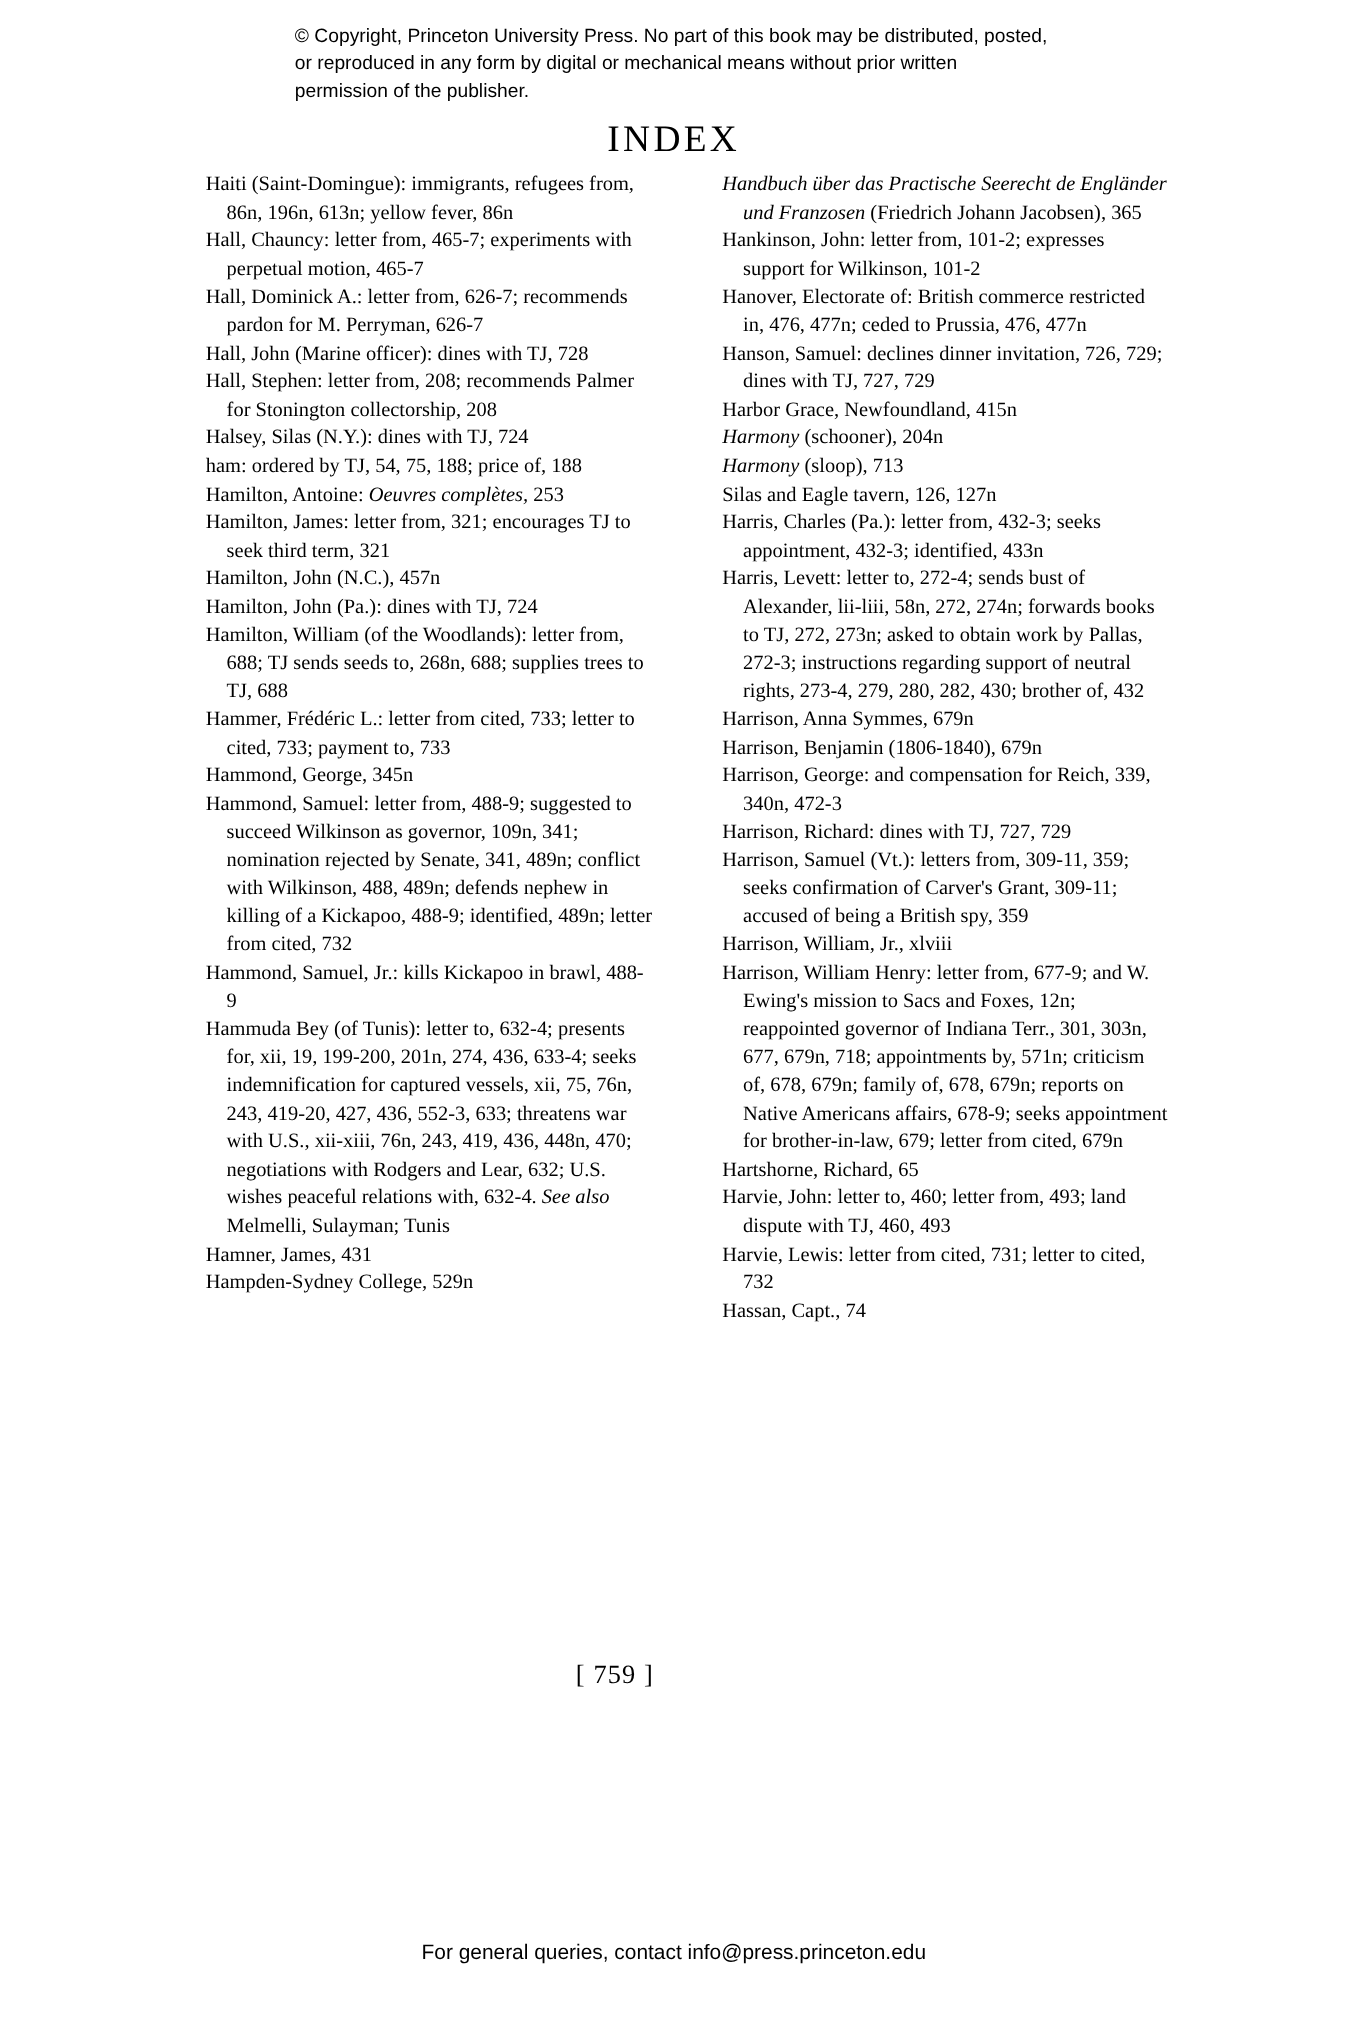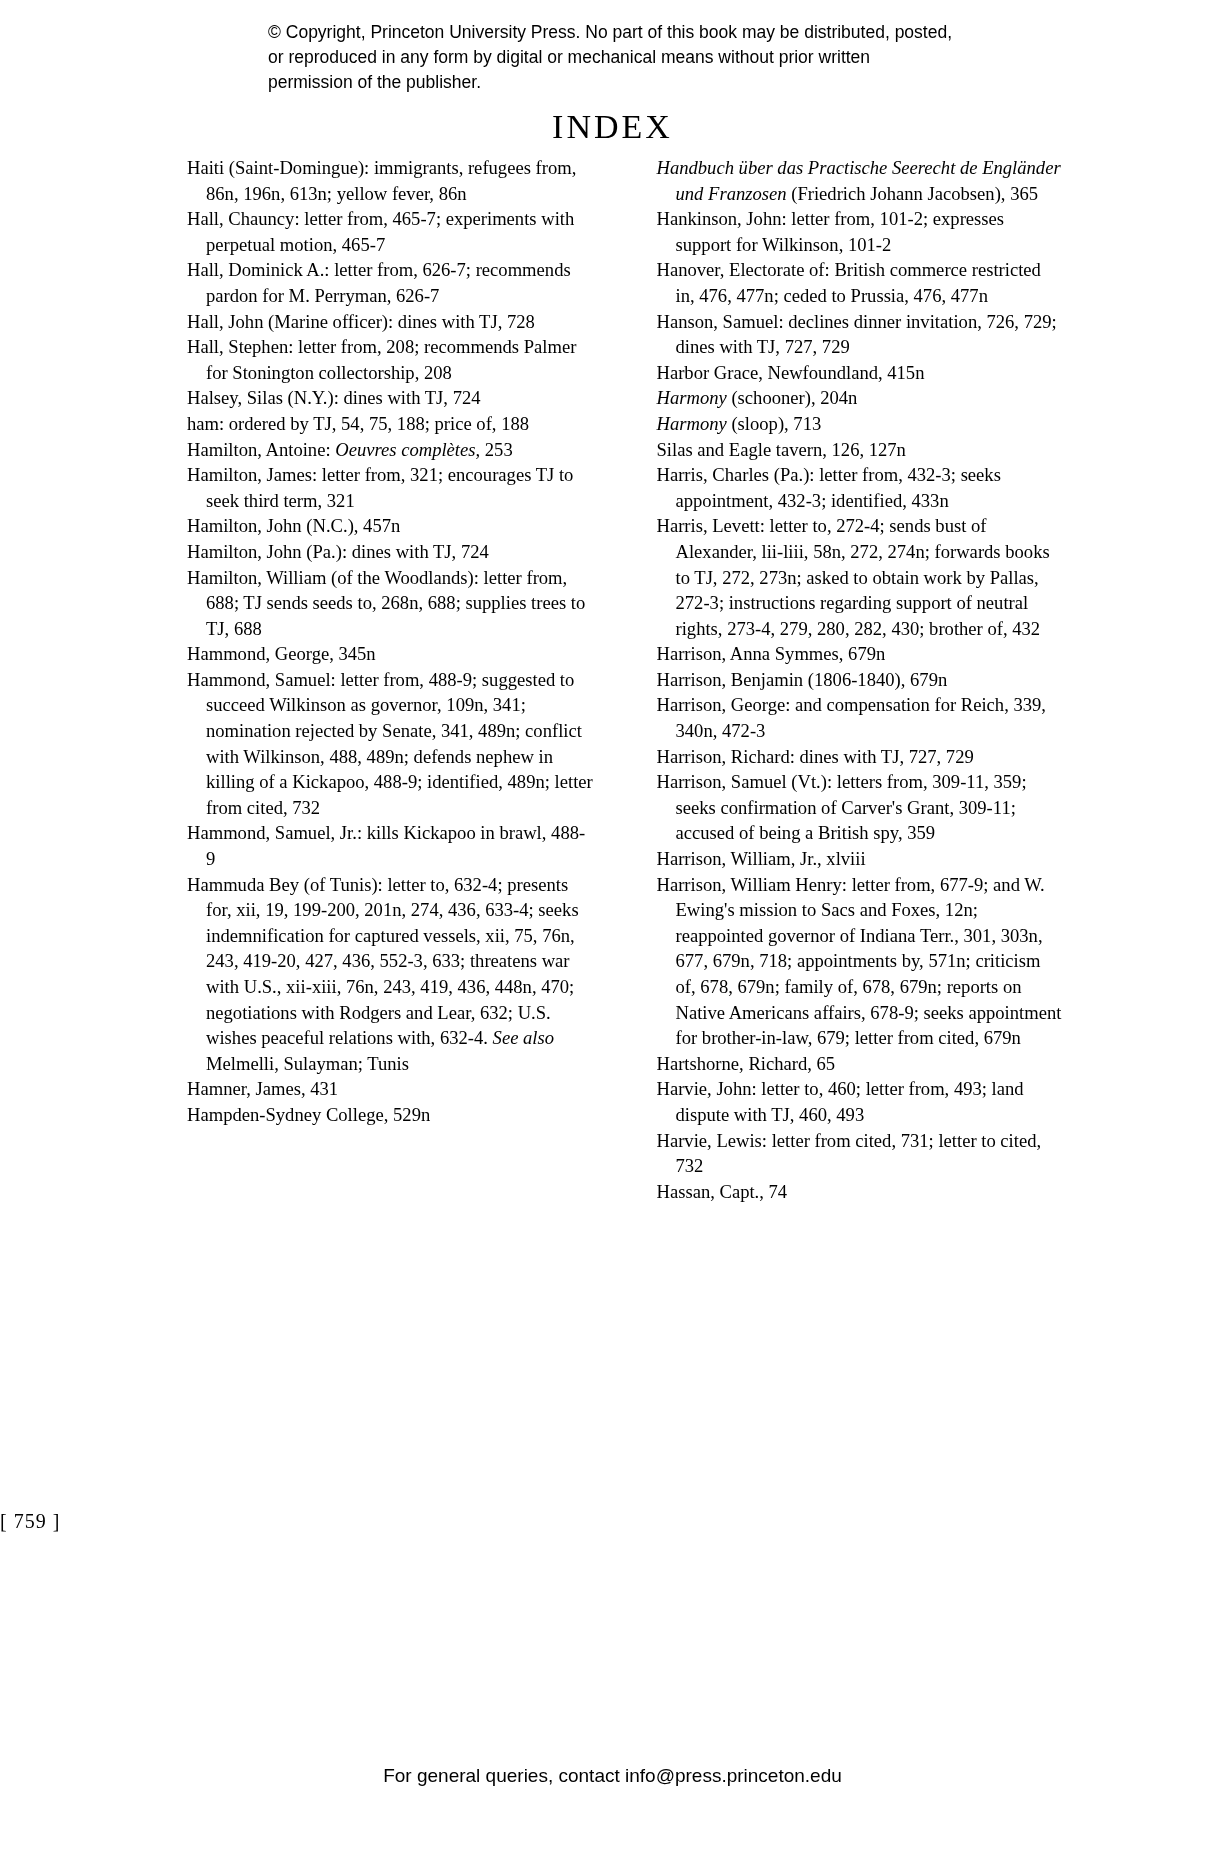--- a/index.html
+++ b/index.html
@@ -58,22 +58,22 @@
   .entry {
     text-indent: -19px;
     padding-left: 19px;
     margin: 0;
   }
   .folio {
     position: absolute;
     left: 0;
     top: 1510px;
     width: 1118px;
-    text-align: left;
-    font-size: 20px;
+    text-align: center;
+    font-size: 24px;
     letter-spacing: 1px;
   }
   .footer {
     position: absolute;
     left: 0;
     top: 1765px;
     width: 1225px;
     text-align: center;
     font-family: "Liberation Sans", sans-serif;
     font-size: 19px;
@@ -95,20 +95,21 @@
         <p class="entry">Hall, Dominick A.: letter from, 626-7; recommends pardon for M. Perryman, 626-7</p>
         <p class="entry">Hall, John (Marine officer): dines with TJ, 728</p>
         <p class="entry">Hall, Stephen: letter from, 208; recommends Palmer for Stonington collectorship, 208</p>
         <p class="entry">Halsey, Silas (N.Y.): dines with TJ, 724</p>
         <p class="entry">ham: ordered by TJ, 54, 75, 188; price of, 188</p>
         <p class="entry">Hamilton, Antoine: <i>Oeuvres complètes,</i> 253</p>
         <p class="entry">Hamilton, James: letter from, 321; encourages TJ to seek third term, 321</p>
         <p class="entry">Hamilton, John (N.C.), 457n</p>
         <p class="entry">Hamilton, John (Pa.): dines with TJ, 724</p>
         <p class="entry">Hamilton, William (of the Woodlands): letter from, 688; TJ sends seeds to, 268n, 688; supplies trees to TJ, 688</p>
+        <p class="entry">Hammer, Frédéric L.: letter from cited, 733; letter to cited, 733; payment to, 733</p>
         <p class="entry">Hammond, George, 345n</p>
         <p class="entry">Hammond, Samuel: letter from, 488-9; suggested to succeed Wilkinson as governor, 109n, 341; nomination rejected by Senate, 341, 489n; conflict with Wilkinson, 488, 489n; defends nephew in killing of a Kickapoo, 488-9; identified, 489n; letter from cited, 732</p>
         <p class="entry">Hammond, Samuel, Jr.: kills Kickapoo in brawl, 488-9</p>
         <p class="entry">Hammuda Bey (of Tunis): letter to, 632-4; presents for, xii, 19, 199-200, 201n, 274, 436, 633-4; seeks indemnification for captured vessels, xii, 75, 76n, 243, 419-20, 427, 436, 552-3, 633; threatens war with U.S., xii-xiii, 76n, 243, 419, 436, 448n, 470; negotiations with Rodgers and Lear, 632; U.S. wishes peaceful relations with, 632-4. <i>See also</i> Melmelli, Sulayman; Tunis</p>
         <p class="entry">Hamner, James, 431</p>
         <p class="entry">Hampden-Sydney College, 529n</p>
       </div>
     <div class="col" id="col1">
         <p class="entry"><i>Handbuch über das Practische Seerecht de Engländer und Franzosen</i> (Friedrich Johann Jacobsen), 365</p>
         <p class="entry">Hankinson, John: letter from, 101-2; expresses support for Wilkinson, 101-2</p>

